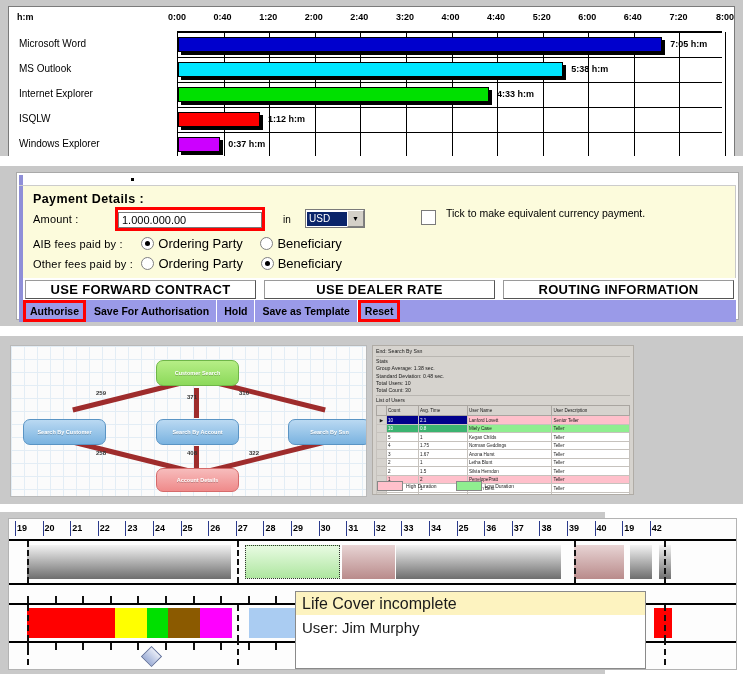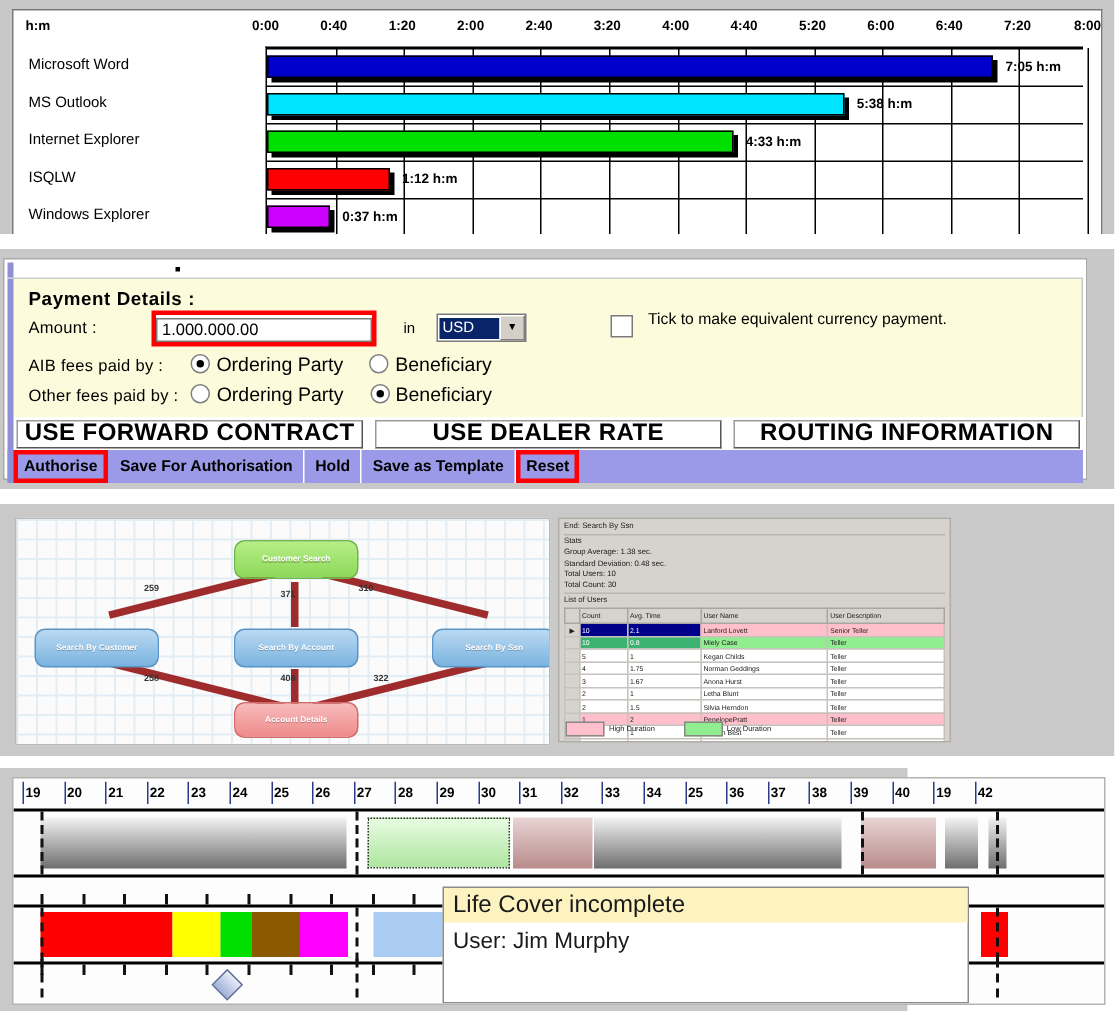--- a/index.html
+++ b/index.html
@@ -52,21 +52,21 @@
     white-space: nowrap; font-weight: 600;
   }
   .cat-label {
     position: absolute; left: 10px; font-size: 10px; color: #000;
     white-space: nowrap;
   }
 
   
   #panel-payment {
     position: absolute; left: 0; top: 166px; width: 743px; height: 160px;
-    background: #c8c8c8; box-sizing: border-box; padding: 6px 2px;
+    background: #c8c8c8; box-sizing: border-box; padding: 6px 16px;
   }
   #pay-outer {
     position: relative; width: 723px; height: 148px;
     background: #ffffff; box-sizing: border-box;
     border: 1px solid #a9a9a9;
     padding: 2px;
   }
   #pay-topstrip {
     position: relative; height: 10px; background: #ffffff;
     border-bottom: 1px solid #ccc; margin: 0 0 0 0;
@@ -135,21 +135,21 @@
   }
   .radio-opt { font-size: 13px; margin-right: 14px; white-space: nowrap; }
   #pay-btnbar {
     position: relative; height: 22px; background: #ffffff;
     border-left: 4px solid #8f8fd8; display: flex; align-items: center;
     padding: 0 2px; box-sizing: border-box; gap: 8px;
   }
   .bigbtn {
     flex: 1; height: 17px; background: #ffffff;
     border: 1px solid #9a9a9a; border-right-color: #555; border-bottom-color: #555;
-    font-size: 16px; font-weight: bold; color: #000;
+    font-size: 13px; font-weight: bold; color: #000;
     display: flex; align-items: center; justify-content: center;
     letter-spacing: .3px;
   }
   #pay-tabbar {
     position: relative; height: 22px; background: #9a9ae8;
     border-left: 4px solid #8f8fd8;
     display: flex; align-items: stretch;
   }
   .tabbtn {
     font-size: 10.5px; font-weight: bold; color: #000;

